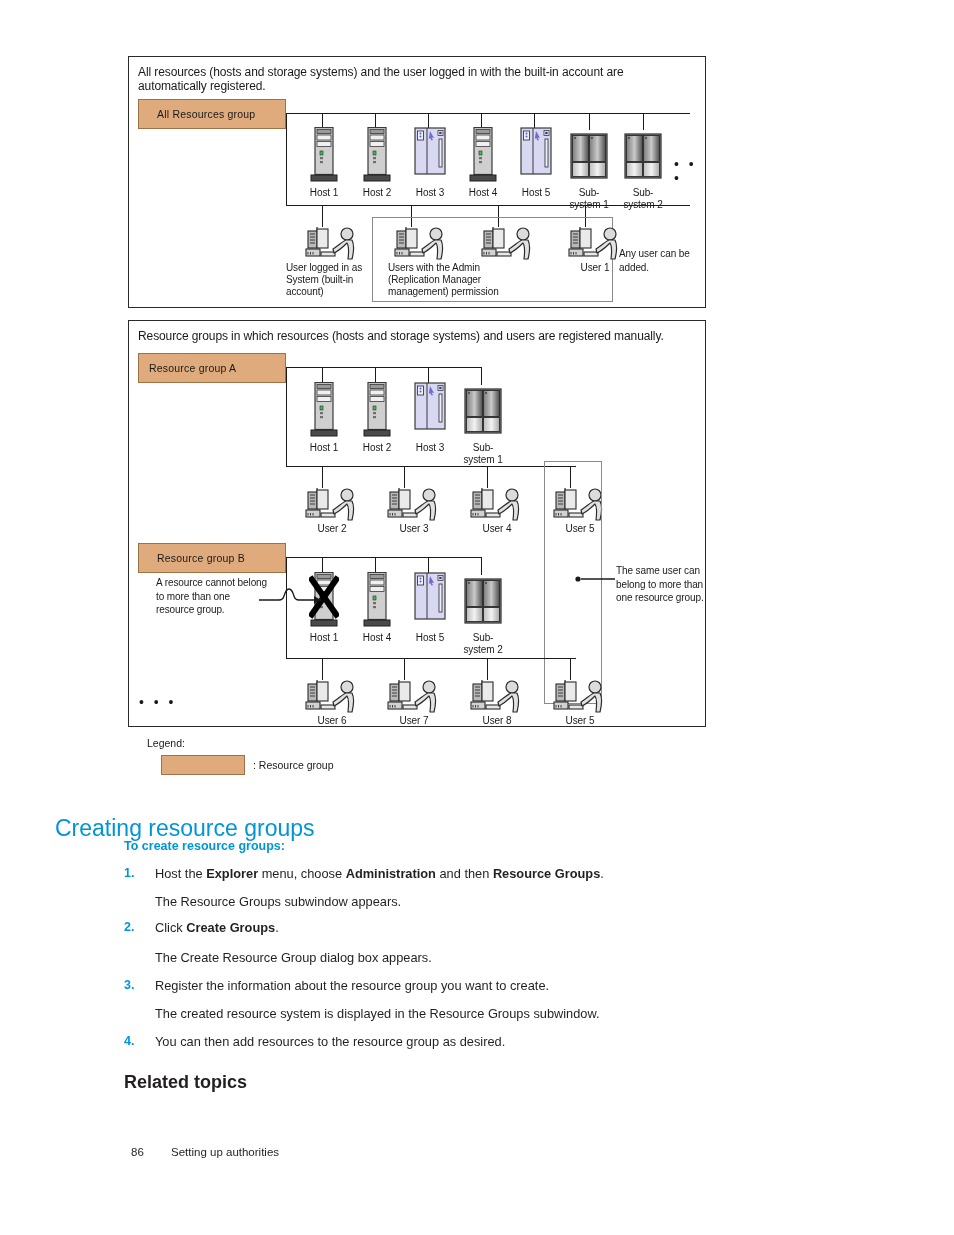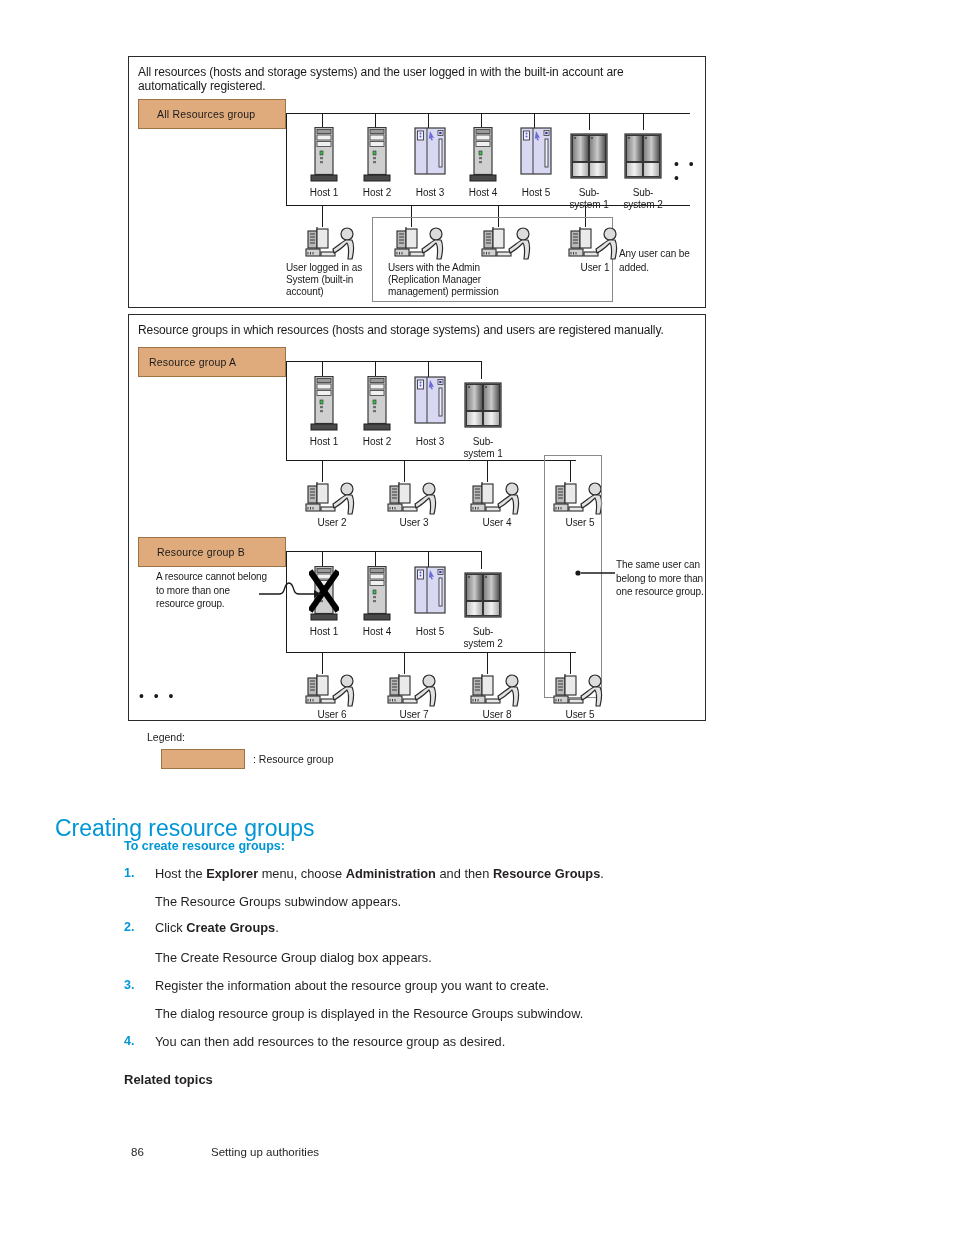--- a/index.html
+++ b/index.html
@@ -21,21 +21,21 @@
     width: 578px;
   }
 
   .diagram-box {
     position: relative;
     border: 1.4px solid #2b2b2b;
     background: #fff;
     box-sizing: border-box;
   }
   #box-top { height: 252px; }
-  #box-bottom { height: 407px; margin-top: 6px; }
+  #box-bottom { height: 407px; margin-top: 12px; }
 
   .box-caption {
     position: absolute;
     font-size: 12px;
     line-height: 14px;
     color: #1a1a1a;
     letter-spacing: -0.1px;
   }
 
   .group-chip {
@@ -126,24 +126,24 @@
   .step-text {
     position: absolute; left: 31px; top: 0;
     font-size: 12.8px; line-height: 16px; color: #231f20;
   }
   .cont {
     position: absolute; left: 155px;
     font-size: 12.8px; line-height: 16px; color: #231f20;
   }
   #related {
     position: absolute; left: 124px; top: 1072px;
-    font-size: 13px; font-weight: bold; color: #231f20;
-  }
-
-  #footer { position: absolute; left: 131px; top: 1146px; display: flex; gap: 40px; }
+    font-size: 18px; font-weight: bold; color: #231f20;
+  }
+
+  #footer { position: absolute; left: 131px; top: 1146px; display: flex; }
   #footer-page { font-size: 11.5px; color: #231f20; width: 40px; }
   #footer-title { font-size: 11.5px; color: #231f20; }
 </style>
 </head>
 <body>
 
 <div id="figure">
 
   <div class="diagram-box" id="box-top">
 
@@ -779,21 +779,21 @@
     <div class="cont" style="top: 894px;">The Resource Groups subwindow appears.</div>
     <div class="step" style="top: 920px;">
       <div class="step-num">2.</div>
       <div class="step-text"><span>Click </span><span style="font-weight: bold;">Create Groups</span><span>.</span></div>
     </div>
     <div class="cont" style="top: 950px;">The Create Resource Group dialog box appears.</div>
     <div class="step" style="top: 978px;">
       <div class="step-num">3.</div>
       <div class="step-text"><span>Register the information about the resource group you want to create.</span></div>
     </div>
-    <div class="cont" style="top: 1006px;">The dialog resource group is displayed in the Resource Groups subwindow.</div>
+    <div class="cont" style="top: 1006px;">The created resource system is displayed in the Resource Groups subwindow.</div>
     <div class="step" style="top: 1034px;">
       <div class="step-num">4.</div>
       <div class="step-text"><span>You can then add resources to the resource group as desired.</span></div>
     </div>
   </div>
 
 <div id="related">Related topics</div>
 
 <div id="footer">
   <div id="footer-page">86</div>

